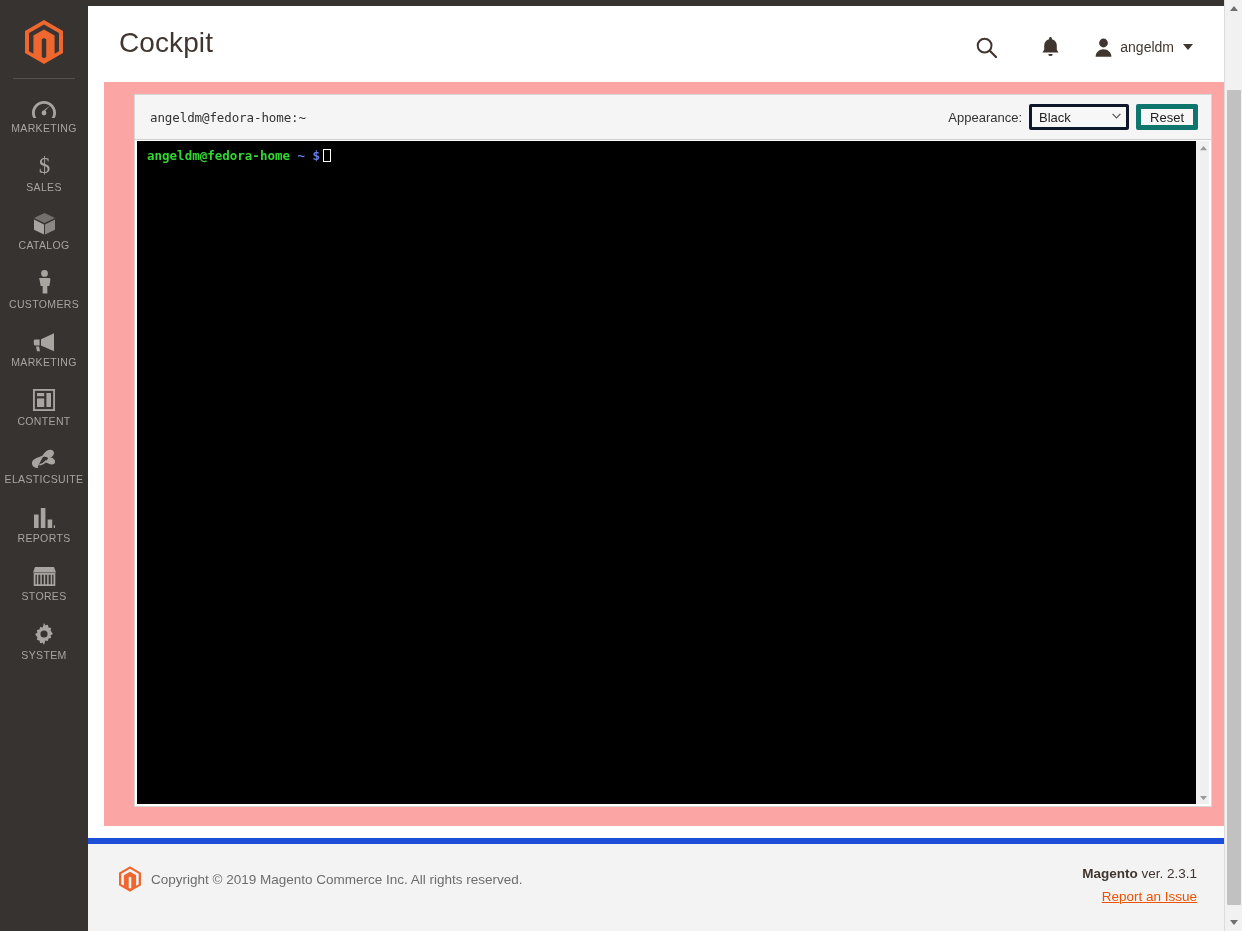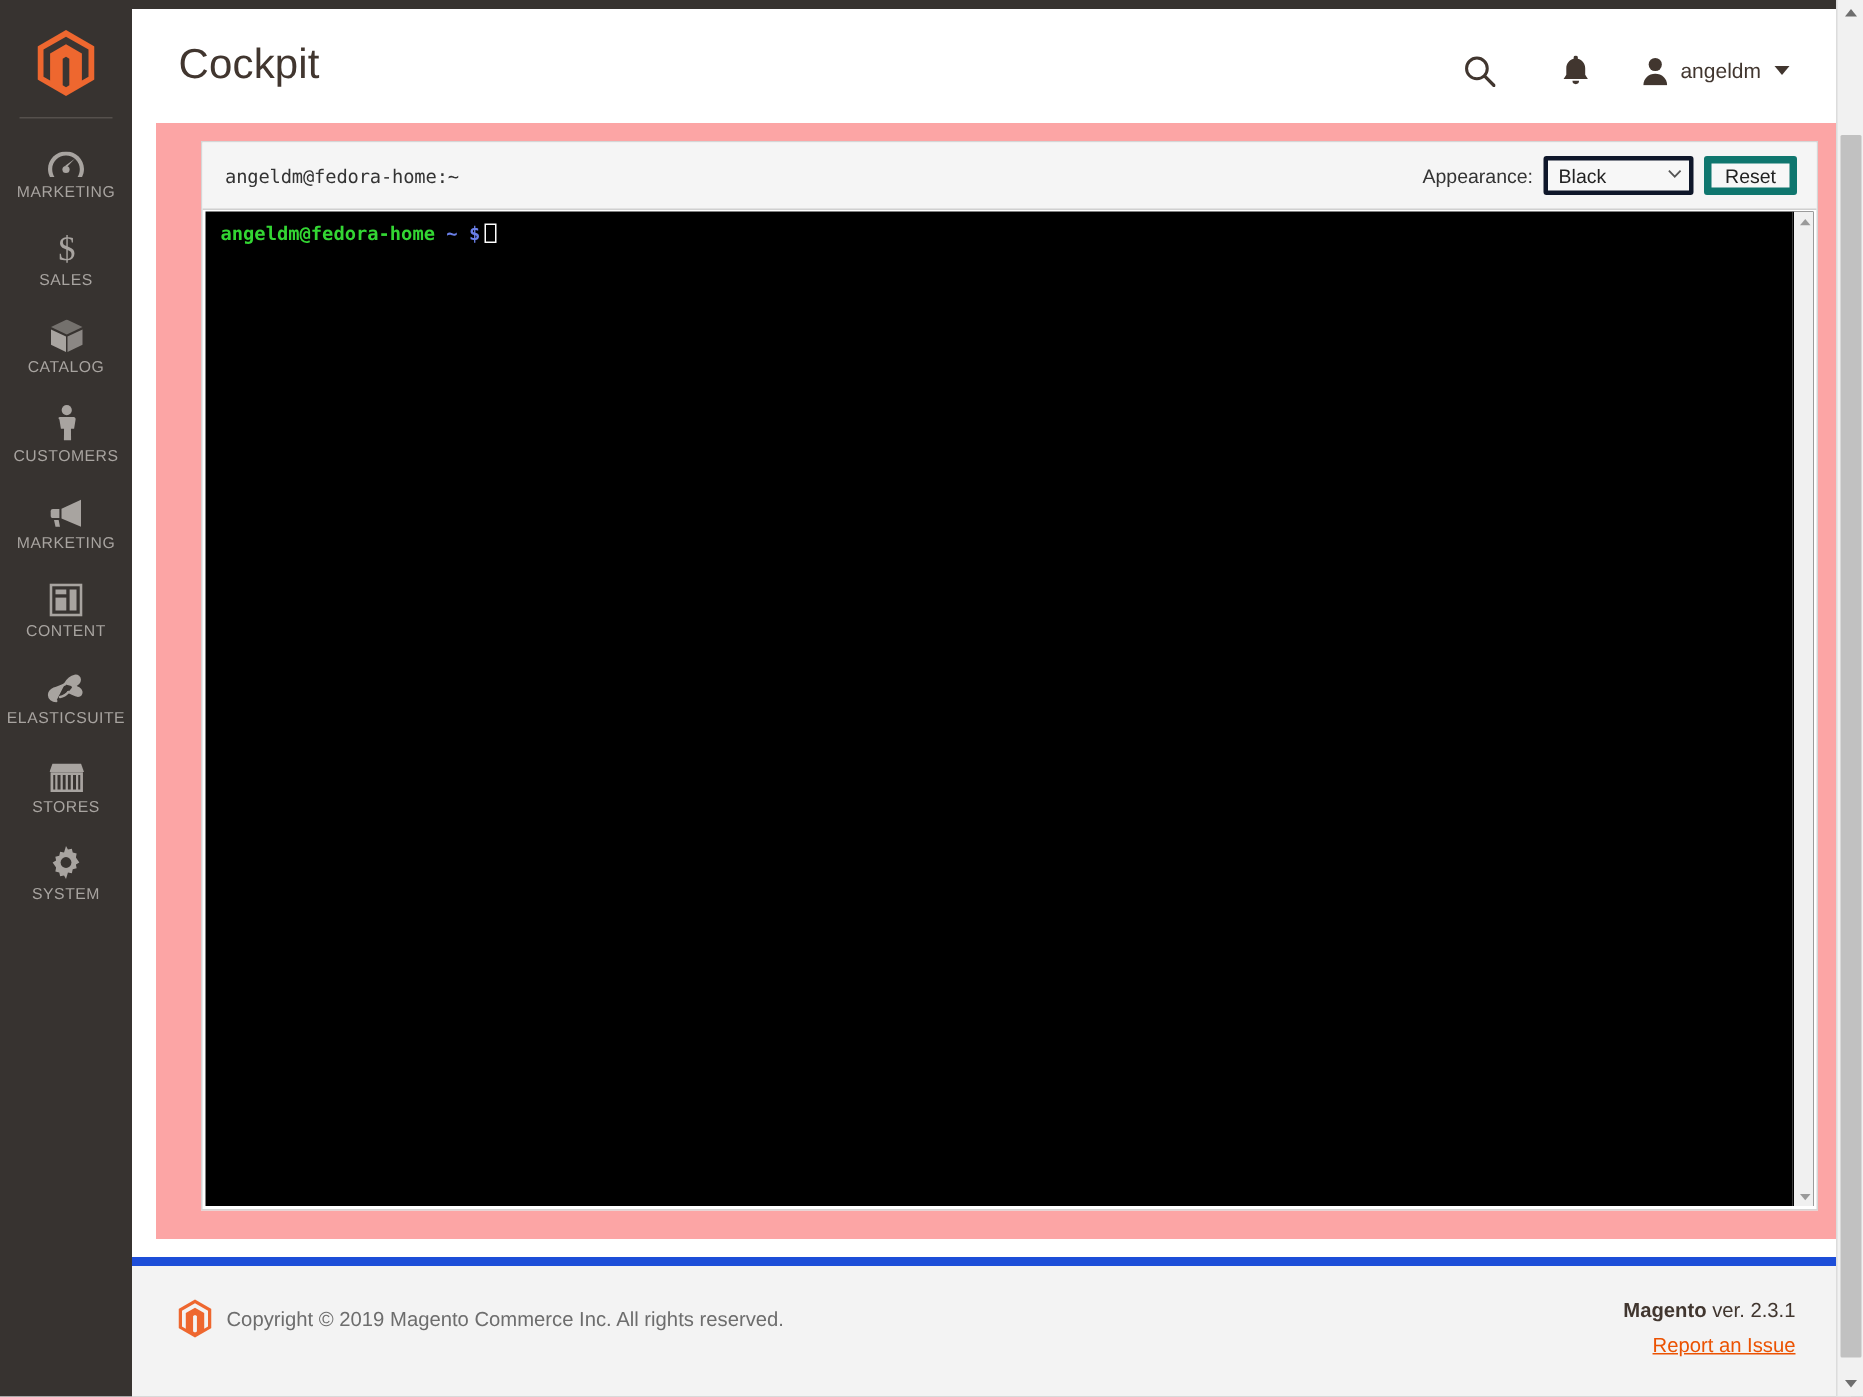--- a/index.html
+++ b/index.html
@@ -341,20 +341,31 @@
           <path d="M6.5 18.3c-2.6 0-4.8-1.7-4.8-4 0-2.1 1.6-3.4 3.3-4.2 2.4-1.1 5-1.4 7.2-2.9"></path>
           <path d="M12.2 7.2c1.5-2.6 3.8-5.2 6.6-5.6 2-.3 3.4.9 3.4 2.5 0 2.4-2.6 3.8-4.6 4.6"></path>
           <path d="M17.6 8.7c2.4.3 5 1.2 5.6 3.3.4 1.5-.6 2.8-2.2 2.8-2.3 0-4.2-1.8-6.4-2.4"></path>
           <path d="M14.6 12.4c-1.3 1.6-3.3 3-5.6 3.3"></path>
           <circle cx="20.3" cy="5.1" r="0.9" fill="#a8a4a0" stroke="none"></circle>
         </svg>
       </span>
       <span class="nav-label">ELASTICSUITE</span>
     </a>
 
+    <a class="nav-item">
+      <span class="nav-icon">
+        <svg width="21" height="20" viewBox="0 0 21 20">
+            <rect x="0" y="6.5" width="4.6" height="13.5"></rect>
+            <rect x="6.8" y="0" width="4.6" height="20"></rect>
+            <rect x="13.6" y="11.5" width="4.6" height="8.5"></rect>
+            <rect x="19.8" y="17.2" width="1.2" height="2.8"></rect>
+          </svg>
+      </span>
+      <span class="nav-label">REPORTS</span>
+    </a>
 
     <a class="nav-item">
       <span class="nav-icon">
         <svg width="23" height="19" viewBox="0 0 23 19">
             <path d="M2 0h19l2 5.6H0Z"></path>
             <path d="M1.6 6.8h19.8v11.4H1.6Z" fill="none" stroke="#a8a4a0" stroke-width="1.8"></path>
             <path d="M4.6 6.8v11.4M8.1 6.8v11.4M11.5 6.8v11.4M14.9 6.8v11.4M18.4 6.8v11.4" stroke="#a8a4a0" stroke-width="1.5"></path>
           </svg>
       </span>
       <span class="nav-label">STORES</span>

